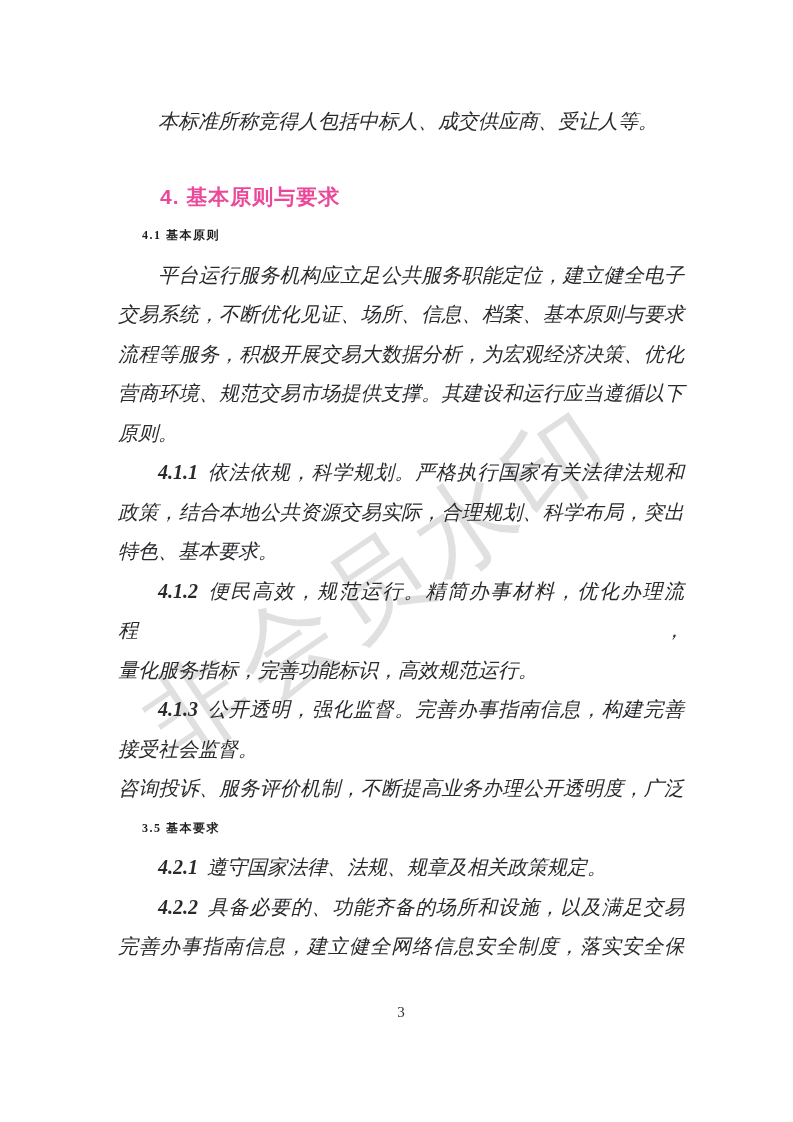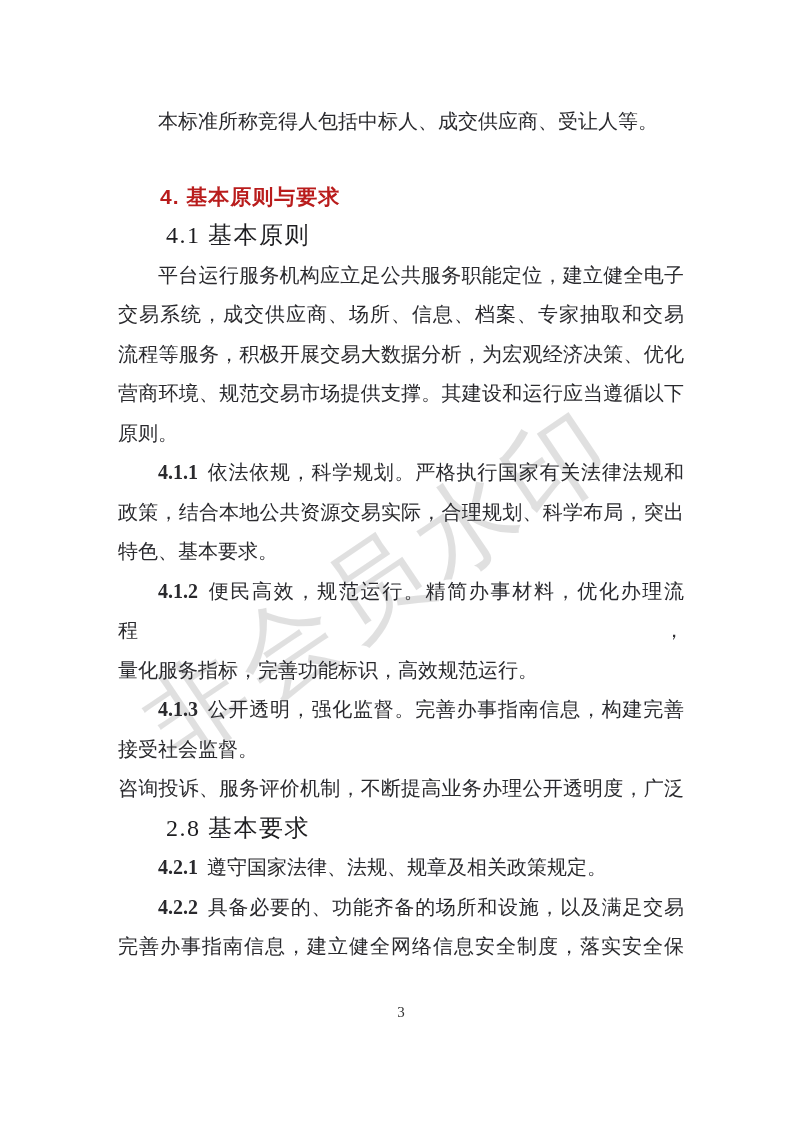--- a/index.html
+++ b/index.html
@@ -44,39 +44,39 @@
     font-size: 20px;
     line-height: 39.5px;
   }
   .line {
     text-align: justify;
     text-align-last: justify;
     letter-spacing: 0;
   }
   .line.indent { text-indent: 2em; }
   .line.lastline { text-align-last: left; }
-  .para { margin: 0; }
+  .para { margin: 0; font-style: italic; }
   .num {
     font-weight: bold;
     margin-right: 4px;
     margin-top: 16px;
   }
   .h1 {
     font-family: "Liberation Sans", "DejaVu Sans", sans-serif;
     font-weight: 700;
     font-size: 21px;
     letter-spacing: 1px;
     margin: 35px 0 0 0;
     padding-left: 2em;
     line-height: 39.5px;
-    color: #b91c1c;
+    color: #ec4899;
   }
   .h2 {
-    font-weight: normal;
-    font-size: 24px;
+    font-weight: bold;
+    font-size: 12px;
     letter-spacing: 1.5px;
     margin: 0;
     padding-left: 2em;
     line-height: 39.5px;
     color: #1d1d20;
   }
   .page-number {
     margin-top: 36px;
     text-align: center;
     font-size: 15px;
@@ -94,40 +94,40 @@
   <div class="content">
 
     <div id="blocks">
         <div class="para">
           <div class="line indent lastline">本标准所称竞得人包括中标人、成交供应商、受让人等。</div>
         </div>
         <div class="h1">4. 基本原则与要求</div>
         <div class="h2">4.1 基本原则</div>
         <div class="para">
           <div class="line indent">平台运行服务机构应立足公共服务职能定位，建立健全电子</div>
-          <div class="line">交易系统，成交供应商、场所、信息、档案、专家抽取和交易</div>
+          <div class="line">交易系统，不断优化见证、场所、信息、档案、基本原则与要求</div>
           <div class="line">流程等服务，积极开展交易大数据分析，为宏观经济决策、优化</div>
           <div class="line">营商环境、规范交易市场提供支撑。其建设和运行应当遵循以下</div>
           <div class="line lastline">原则。</div>
         </div>
         <div class="para">
           <div class="line indent"><b class="num">4.1.1</b>&nbsp;依法依规，科学规划。严格执行国家有关法律法规和</div>
           <div class="line">政策，结合本地公共资源交易实际，合理规划、科学布局，突出</div>
           <div class="line lastline">特色、基本要求。</div>
         </div>
         <div class="para">
           <div class="line indent"><b class="num">4.1.2</b>&nbsp;便民高效，规范运行。精简办事材料，优化办理流程，</div>
           <div class="line lastline">量化服务指标，完善功能标识，高效规范运行。</div>
         </div>
         <div class="para">
           <div class="line indent"><b class="num">4.1.3</b>&nbsp;公开透明，强化监督。完善办事指南信息，构建完善</div>
           <div class="line lastline">接受社会监督。</div>
           <div class="line">咨询投诉、服务评价机制，不断提高业务办理公开透明度，广泛</div>
         </div>
-        <div class="h2">2.8 基本要求</div>
+        <div class="h2">3.5 基本要求</div>
         <div class="para">
           <div class="line indent lastline"><b class="num">4.2.1</b>&nbsp;遵守国家法律、法规、规章及相关政策规定。</div>
         </div>
         <div class="para">
           <div class="line indent"><b class="num">4.2.2</b>&nbsp;具备必要的、功能齐备的场所和设施，以及满足交易</div>
           <div class="line">完善办事指南信息，建立健全网络信息安全制度，落实安全保</div>
         </div>
       </div>
 
     <div class="page-number">3</div>

